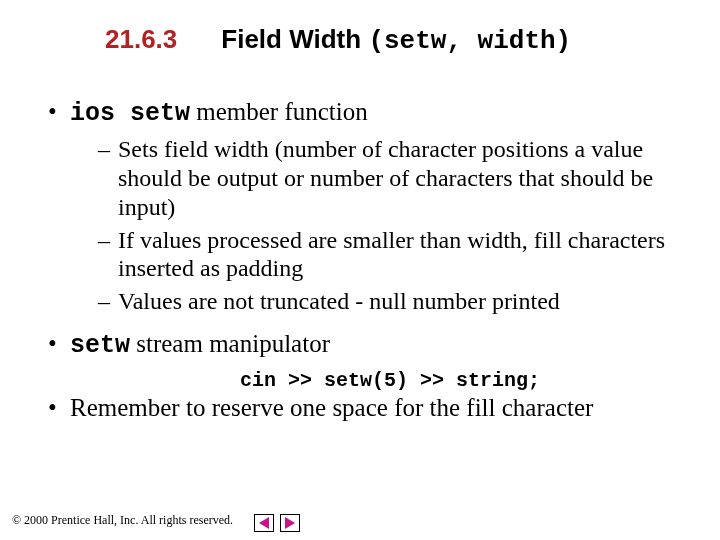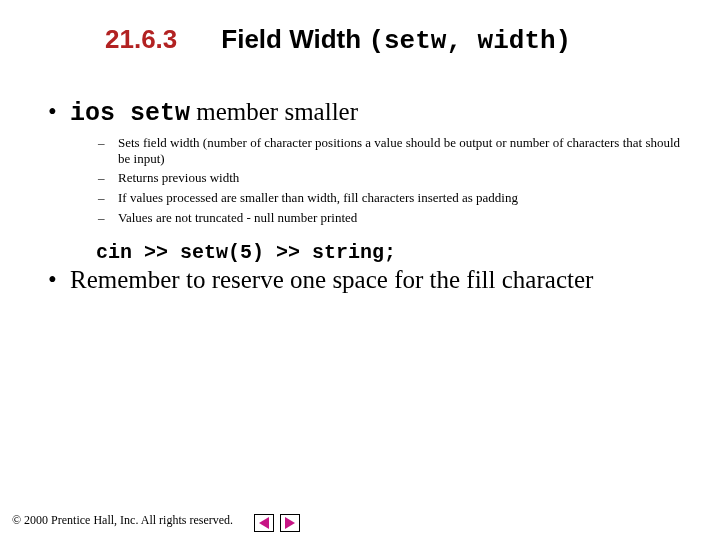--- a/index.html
+++ b/index.html
@@ -27,34 +27,35 @@
     margin:0 0 0 12px;
     padding:0 0 4px 22px;
     position:relative;
     line-height:1.25;
   }
   ul.lvl1>li::before{
     content:"•";position:absolute;left:0;top:0;font-size:25px;
   }
   ul.lvl2{margin:6px 0 4px 0;padding:0;list-style:none}
   ul.lvl2>li{
-    font-size:13px;
+    font-size:24px;
     margin:0 0 0 28px;
     padding:0 0 4px 20px;
     position:relative;
     line-height:1.2;
   }
   ul.lvl2>li::before{
     content:"–";position:absolute;left:0;top:0;
   }
   .code-line{
     font-family:"Courier New",Courier,monospace;
     font-weight:bold;
     font-size:20px;
     margin:4px 0 0 60px;
+    text-align:center;
   }
   .footer{
     position:absolute;left:12px;bottom:12px;right:12px;
     font-size:12px;
     font-family:Liberation Serif, serif;
   }
   .nav{
     position:absolute;left:254px;bottom:8px;
     display:flex;gap:6px;
   }
@@ -78,26 +79,26 @@
 
 <div class="slide">
 
   <div class="title">
     <span class="title-num">21.6.3</span><span class="title-text">Field Width</span>
     <span class="title-text mono">(setw, width)</span>
   </div>
 
   <div class="body">
     <ul class="lvl1" id="lvl1">
-        <li><span class="mono">ios setw</span><span> member smaller</span><ul class="lvl2">
+        <li><span class="mono">ios setw</span><span> member function</span><ul class="lvl2">
             <li><span>Sets field width (number of character positions a value should be output or number of characters that should be input)</span></li>
-            <li><span>Returns previous width</span></li>
             <li><span>If values processed are smaller than width, fill characters inserted as padding</span></li>
             <li><span>Values are not truncated - null number printed</span></li>
           </ul></li>
+        <li><span class="mono">setw</span><span> stream manipulator</span></li>
         <div class="code-line">cin &gt;&gt; setw(5) &gt;&gt; string;</div>
         <li><span>Remember to reserve one space for the fill character</span></li>
       </ul>
   </div>
 
   <div class="footer">© 2000 Prentice Hall, Inc. All rights reserved.</div>
 
   <div class="nav">
     <div class="nav-btn">
       <div class="tri-left"></div>

